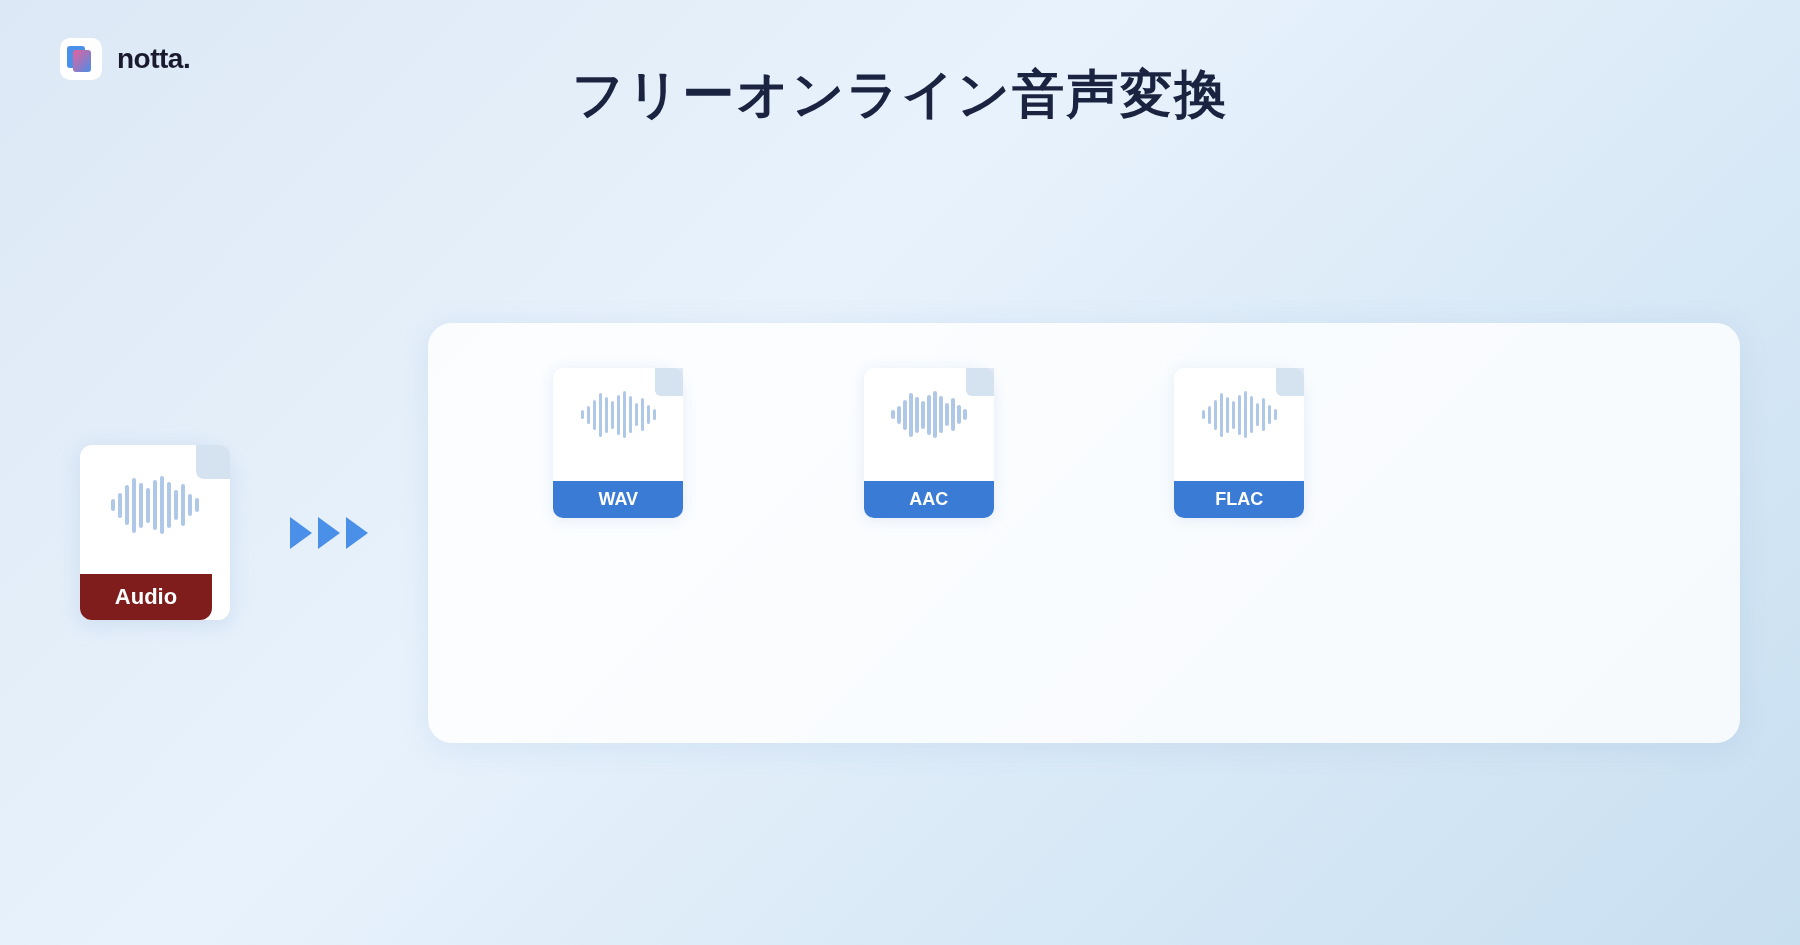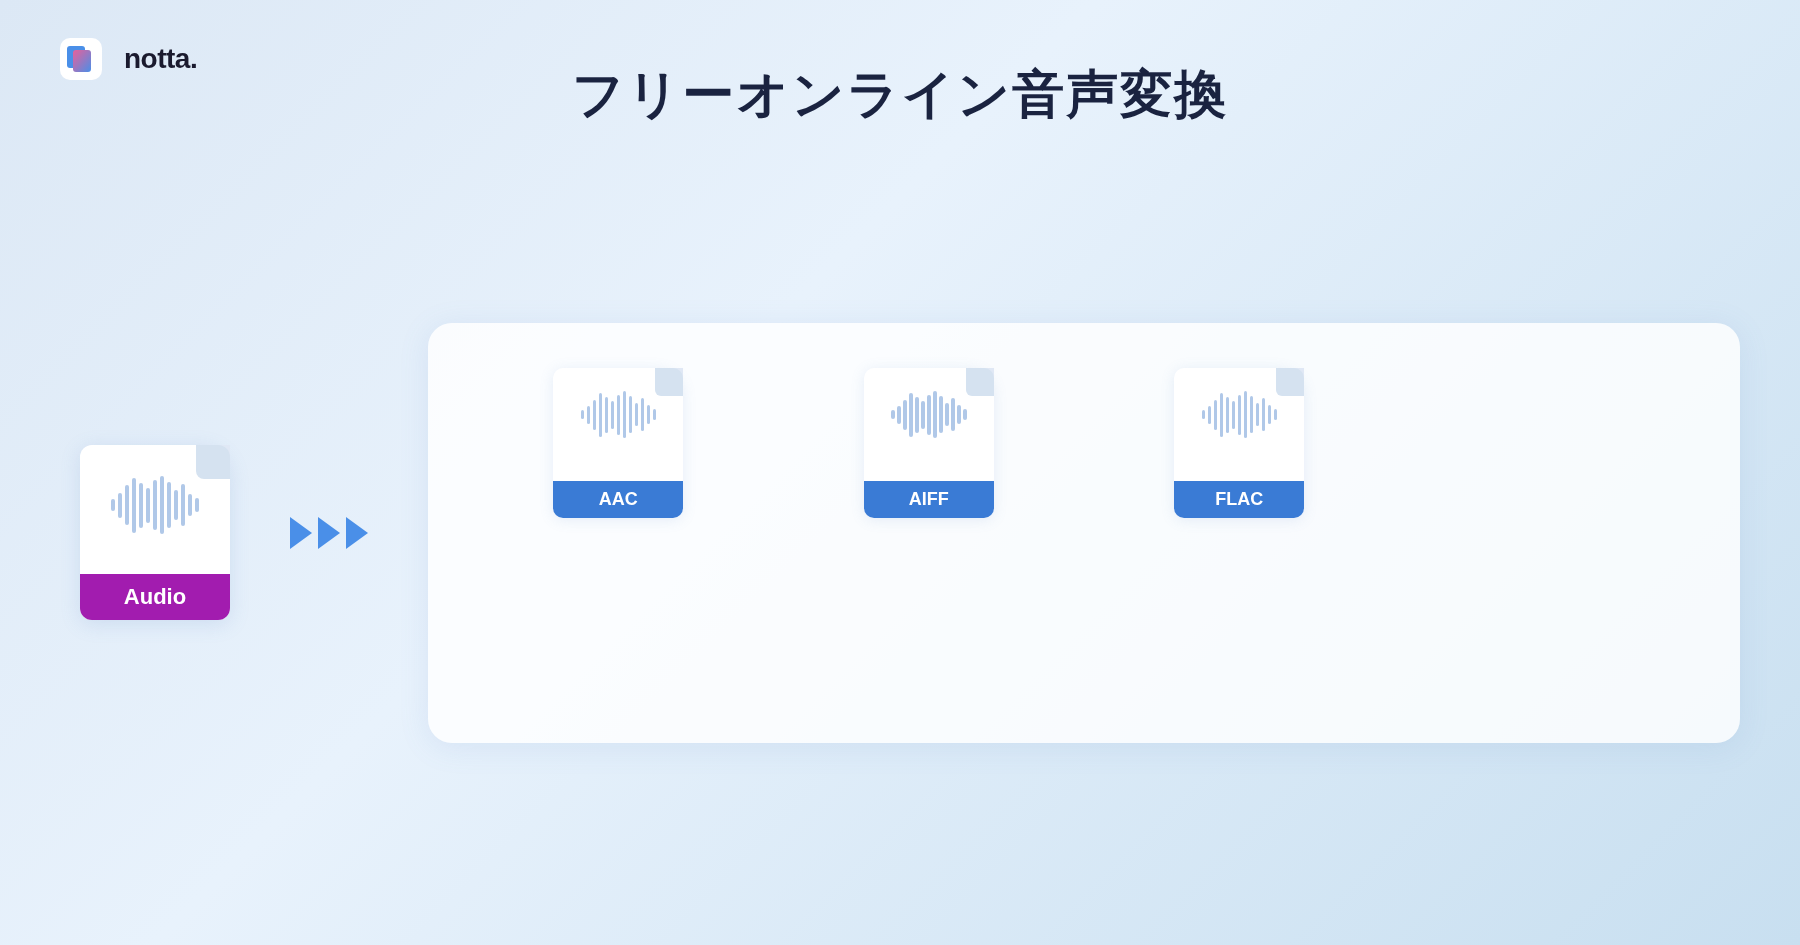--- a/index.html
+++ b/index.html
@@ -13,21 +13,21 @@
       position: relative;
     }
 
     
     .logo-area {
       position: absolute;
       top: 38px;
       left: 60px;
       display: flex;
       align-items: center;
-      gap: 22px;
+      gap: 15px;
     }
 
     .logo-icon {
       width: 42px;
       height: 42px;
     }
 
     .logo-text {
       font-size: 28px;
       font-weight: 700;
@@ -120,23 +120,23 @@
       height: 60px;
     }
 
     .waveform-icon .bar {
       width: 4px;
       background: #b0c8e8;
       border-radius: 3px;
     }
 
     .file-label {
-      width: 150px;
+      width: 132px;
       text-align: center;
-      background: #a21caf;
+      background: #7f1d1d;
       color: white;
       font-size: 22px;
       font-weight: 700;
       padding: 10px 0;
       border-radius: 0 0 12px 12px;
       margin-top: auto;
       position: absolute;
       bottom: 0;
       left: 0;
     }
@@ -287,20 +287,40 @@
     <div class="arrow-section">
       <div class="arrow-chevron"></div>
       <div class="arrow-chevron"></div>
       <div class="arrow-chevron"></div>
     </div>
   </div>
 
   <div class="output-panel">
 
 
+    <div class="out-file">
+      <div class="out-file-shape">
+        <div class="out-waveform">
+          <div class="bar" style="height:9px"></div>
+          <div class="bar" style="height:18px"></div>
+          <div class="bar" style="height:30px"></div>
+          <div class="bar" style="height:44px"></div>
+          <div class="bar" style="height:36px"></div>
+          <div class="bar" style="height:28px"></div>
+          <div class="bar" style="height:40px"></div>
+          <div class="bar" style="height:47px"></div>
+          <div class="bar" style="height:37px"></div>
+          <div class="bar" style="height:23px"></div>
+          <div class="bar" style="height:33px"></div>
+          <div class="bar" style="height:19px"></div>
+          <div class="bar" style="height:11px"></div>
+        </div>
+        <div class="out-file-label">WAV</div>
+      </div>
+    </div>
 
     <div class="out-file">
       <div class="out-file-shape">
         <div class="out-waveform">
           <div class="bar" style="height:9px"></div>
           <div class="bar" style="height:18px"></div>
           <div class="bar" style="height:30px"></div>
           <div class="bar" style="height:44px"></div>
           <div class="bar" style="height:36px"></div>
           <div class="bar" style="height:28px"></div>
@@ -312,40 +332,20 @@
           <div class="bar" style="height:19px"></div>
           <div class="bar" style="height:11px"></div>
         </div>
         <div class="out-file-label">AAC</div>
       </div>
     </div>
 
 
 
 
-    <div class="out-file">
-      <div class="out-file-shape">
-        <div class="out-waveform">
-          <div class="bar" style="height:9px"></div>
-          <div class="bar" style="height:18px"></div>
-          <div class="bar" style="height:30px"></div>
-          <div class="bar" style="height:44px"></div>
-          <div class="bar" style="height:36px"></div>
-          <div class="bar" style="height:28px"></div>
-          <div class="bar" style="height:40px"></div>
-          <div class="bar" style="height:47px"></div>
-          <div class="bar" style="height:37px"></div>
-          <div class="bar" style="height:23px"></div>
-          <div class="bar" style="height:33px"></div>
-          <div class="bar" style="height:19px"></div>
-          <div class="bar" style="height:11px"></div>
-        </div>
-        <div class="out-file-label">AIFF</div>
-      </div>
-    </div>
 
     <div class="out-file">
       <div class="out-file-shape">
         <div class="out-waveform">
           <div class="bar" style="height:9px"></div>
           <div class="bar" style="height:18px"></div>
           <div class="bar" style="height:30px"></div>
           <div class="bar" style="height:44px"></div>
           <div class="bar" style="height:36px"></div>
           <div class="bar" style="height:28px"></div>

